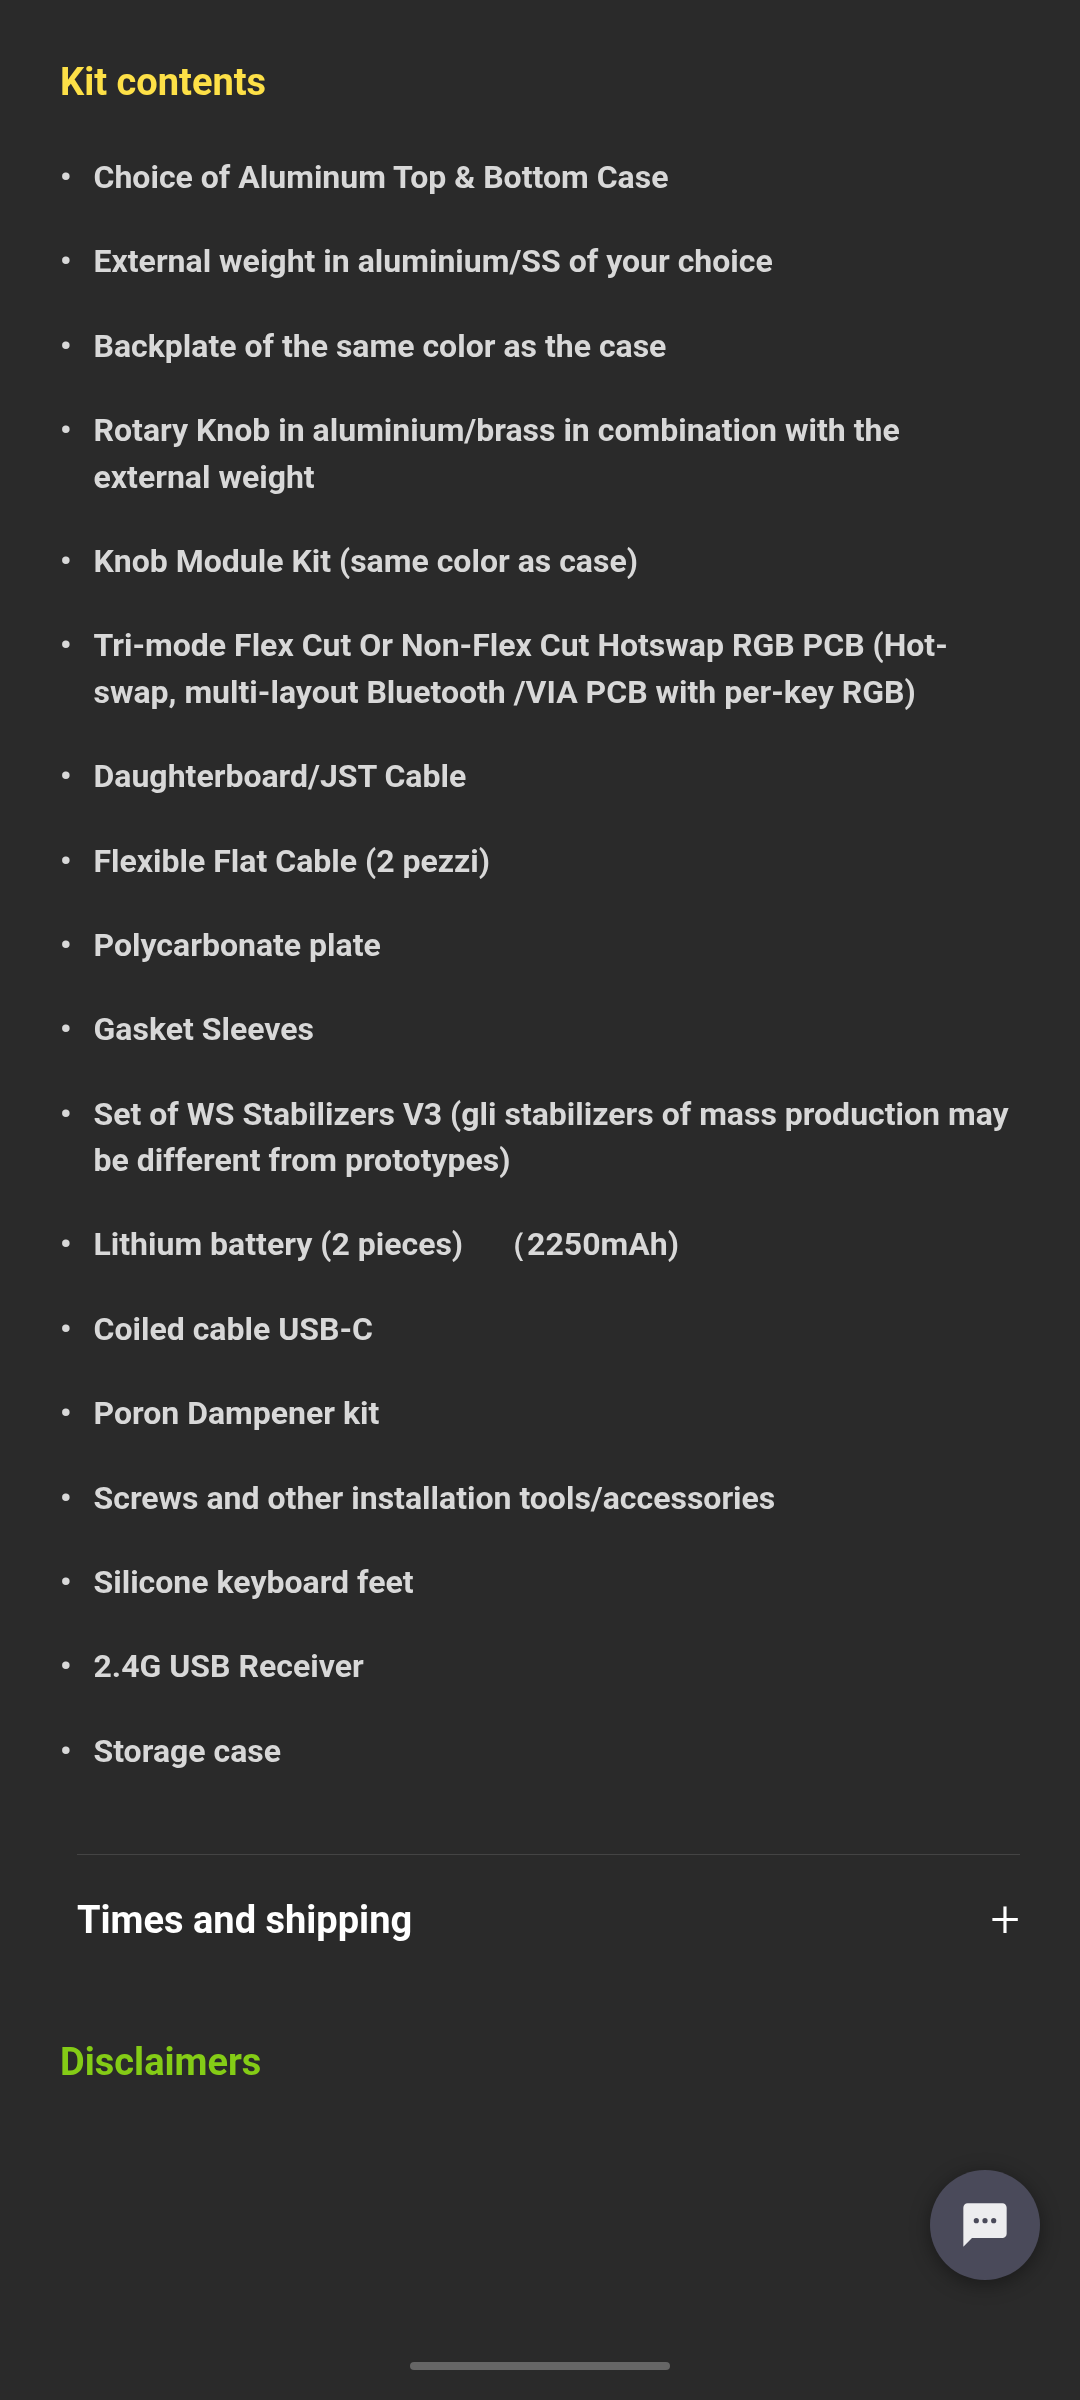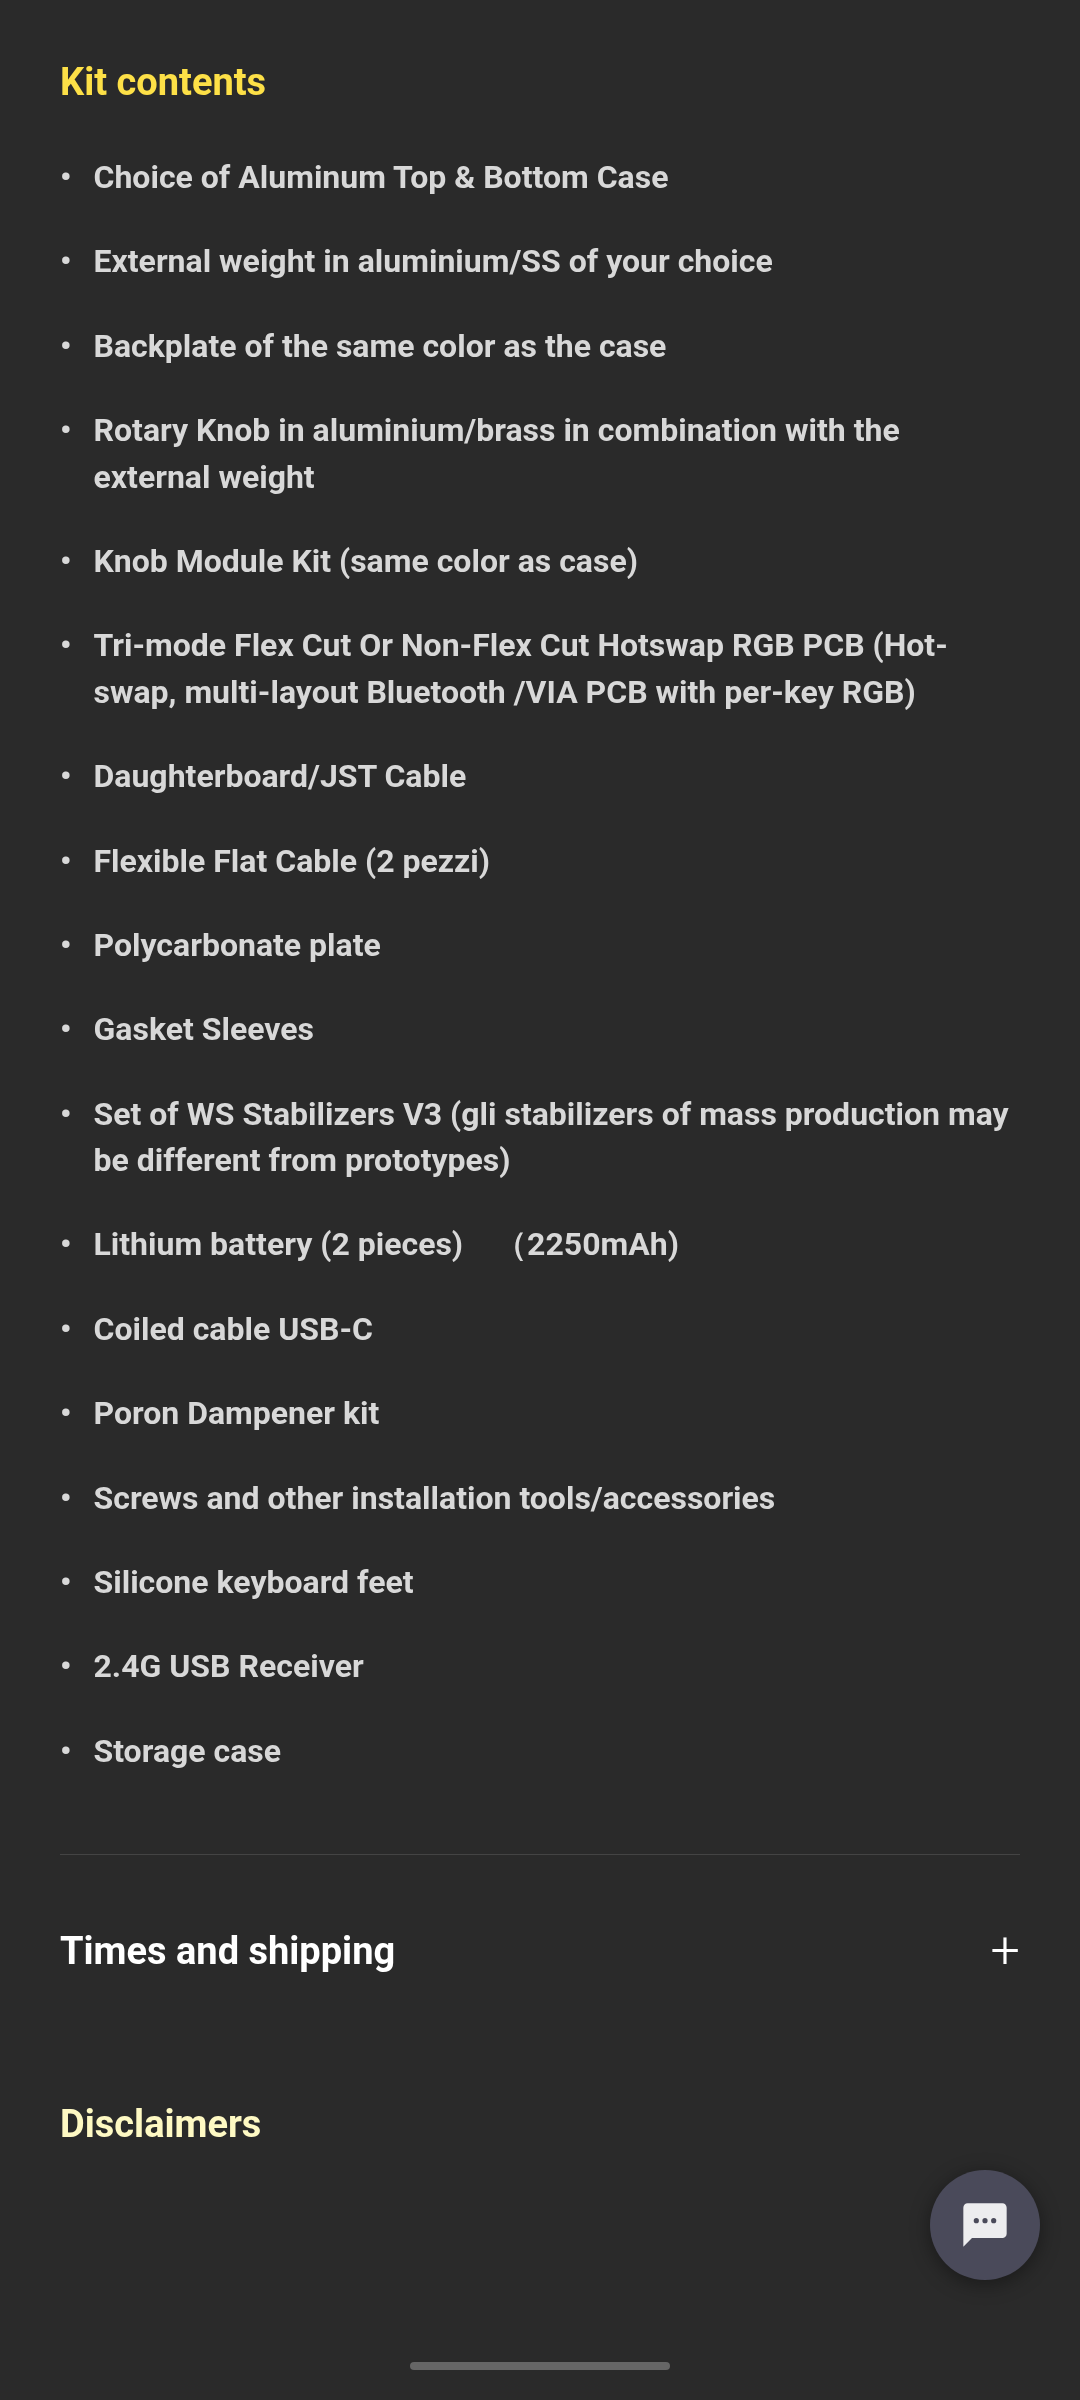--- a/index.html
+++ b/index.html
@@ -56,21 +56,22 @@
       flex-shrink: 0;
       line-height: 1.45;
     }
 
     .kit-list li span {
       flex: 1;
     }
 
     .accordion-section {
       border-top: 1px solid #444444;
-      padding: 70px 0;
+      padding: 39px 0;
+      margin-left: 17px;
     }
 
     .accordion-header {
       display: flex;
       justify-content: space-between;
       align-items: center;
       cursor: pointer;
     }
 
     .accordion-title {
@@ -86,21 +87,21 @@
       line-height: 1;
     }
 
     .disclaimers-section {
       padding: 55px 0 0 0;
     }
 
     .disclaimers-title {
       font-size: 38px;
       font-weight: 700;
-      color: #fef9c3;
+      color: #84cc16;
     }
 
     .chat-button {
       position: fixed;
       bottom: 120px;
       right: 40px;
       width: 110px;
       height: 110px;
       background-color: #4a4a5a;
       border-radius: 50%;

